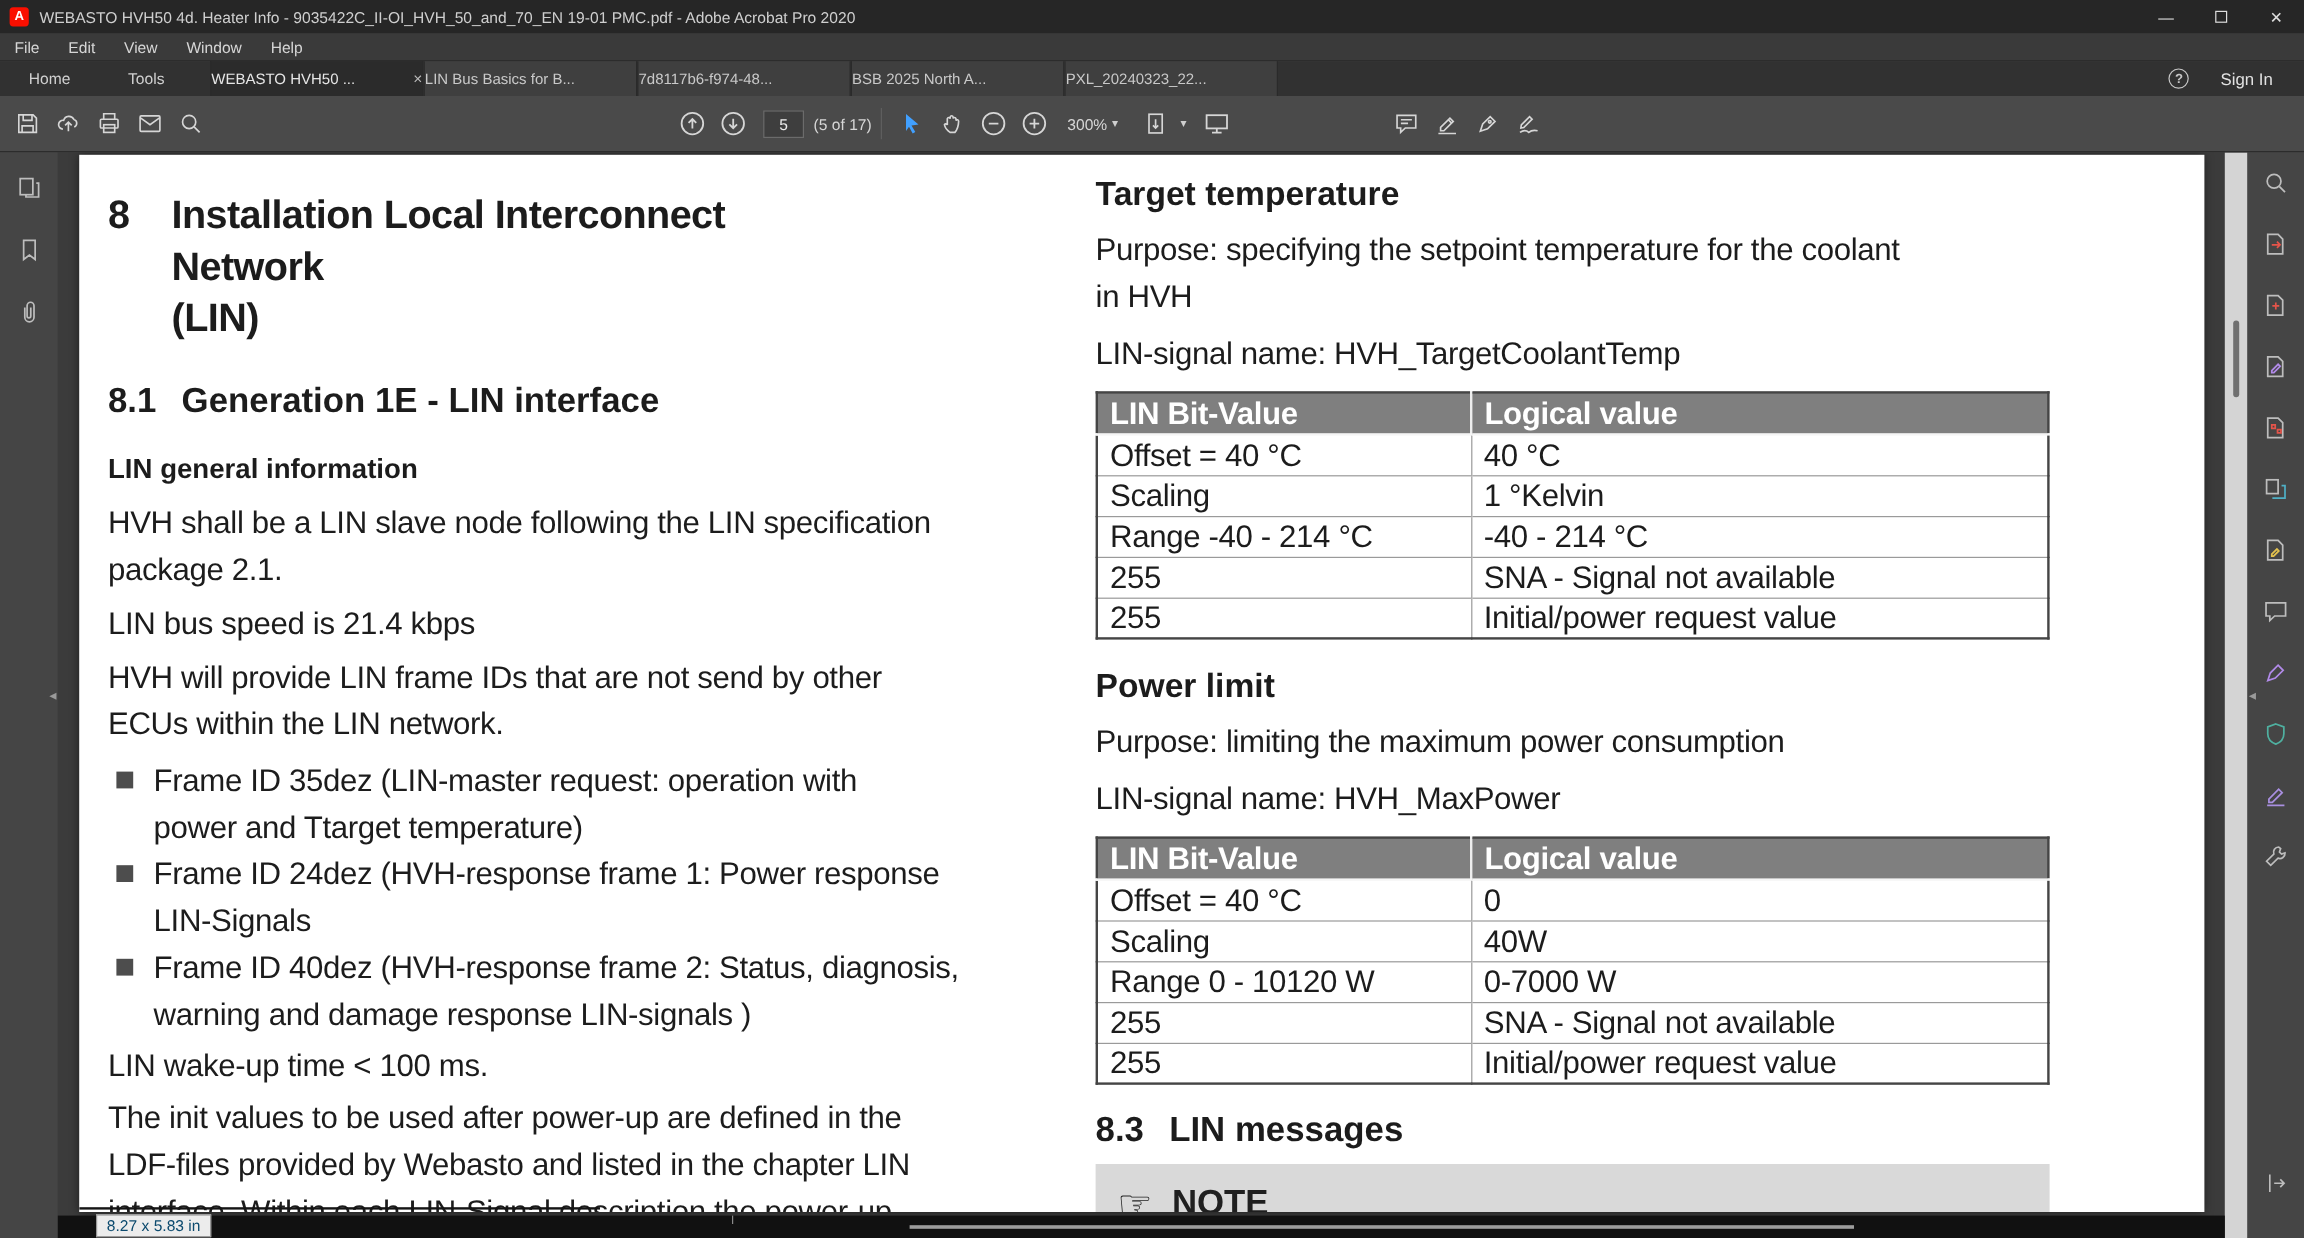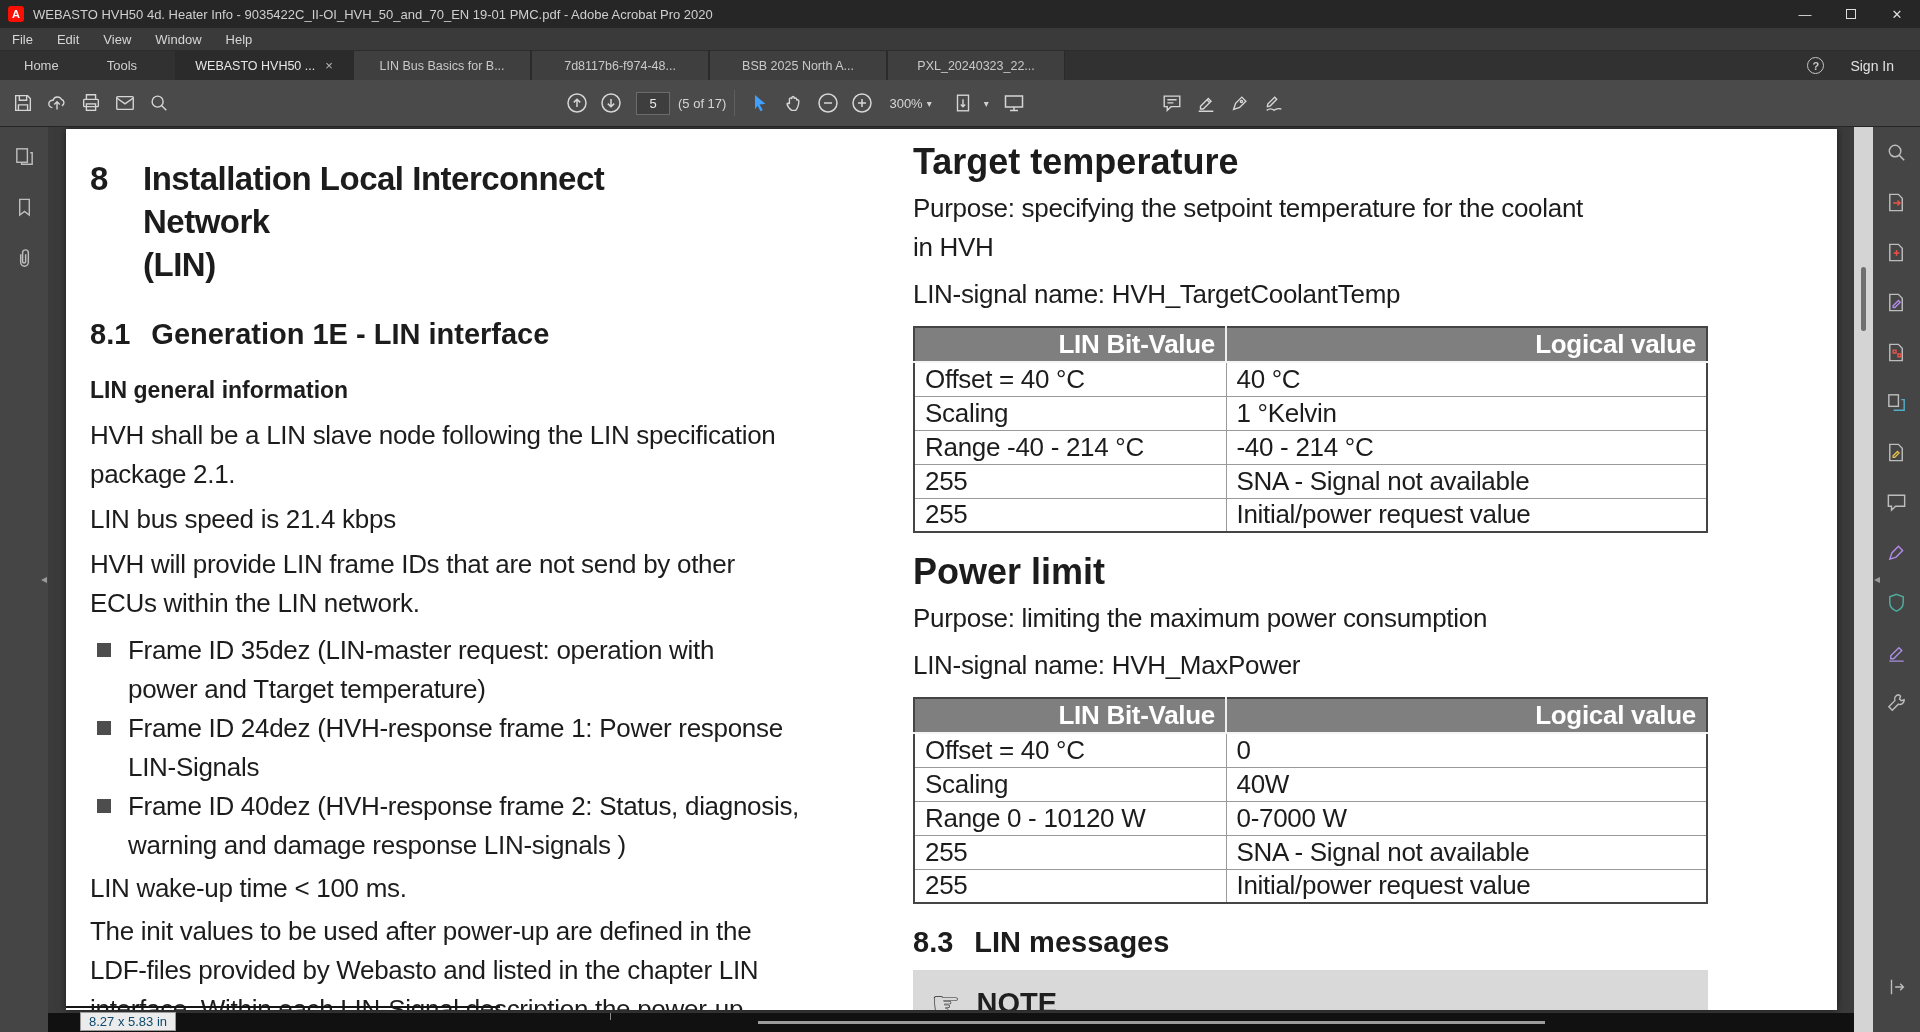--- a/index.html
+++ b/index.html
@@ -13,21 +13,21 @@
   .win-controls { margin-left:auto; display:flex; height:100%; }
   .win-btn { width:46px; height:100%; display:flex; align-items:center; justify-content:center;
     color:#dedede; font-size:13px; }
   .maxbox { width:10px; height:10px; border:1px solid #dedede; }
   .menubar { height:23px; background:#3a3a3a; display:flex; border-bottom:1px solid #2c2c2c;}
   .menu-item { color:#d6d6d6; font-size:13px; padding:0 12px; height:100%; display:flex; align-items:center; }
   
   .tabbar { height:29px; background:#313131; display:flex; align-items:stretch; }
   .nav-tab { color:#d0d0d0; font-size:13px; padding:0 24px; display:flex; align-items:center; }
   .doc-tab { width:178px; background:#3f3f3f; border-right:1px solid #2a2a2a; border-left:1px solid #2a2a2a;
-    color:#c9c9c9; font-size:12.5px; display:flex; align-items:center; justify-content:center; gap:10px;
+    color:#c9c9c9; font-size:12.5px; display:flex; align-items:center; justify-content:space-between; gap:10px;
     white-space:nowrap; overflow:hidden; }
   .doc-tab.active { background:#2b2b2b; color:#e6e6e6; margin-left:14px; }
   .tab-close { color:#bbbbbb; font-size:13px; }
   .tab-right { margin-left:auto; display:flex; align-items:center; gap:26px; padding-right:26px; }
   .help-circle { width:17px; height:17px; border:1.5px solid #c7c7c7; border-radius:50%; color:#c7c7c7;
     font-size:11px; font-weight:bold; display:flex; align-items:center; justify-content:center; }
   .signin { color:#e2e2e2; font-size:14px; }
   
   .toolbar { height:47px; background:#4a4a4a; position:relative; border-bottom:1px solid #262626; }
   .tgroup { position:absolute; top:0; height:46px; display:flex; align-items:center; }
@@ -70,25 +70,25 @@
   .h1 { display:flex; font-weight:bold; font-size:33px; line-height:43px; letter-spacing:-0.5px; margin-top:14px; }
   .h1-num { width:53px; flex:none; }
   .h2 { display:flex; font-weight:bold; font-size:29px; line-height:36px; margin-top:30px; }
   .h2 .num { margin-right:21px; }
   .h3 { font-weight:bold; font-size:23px; line-height:36px; margin-top:20px; }
   .body-p { font-size:26px; line-height:39px; letter-spacing:-0.3px; }
   .mt8{margin-top:8px} .mt6{margin-top:6px} .mt4{margin-top:4px} .mt20{margin-top:20px}
   .bullet { display:flex; }
   .bullet .sq { width:14px; height:14px; background:#4d4d4d; margin:12px 17px 0 7px; flex:none; }
   
-  .rh3 { font-weight:bold; font-size:36px; line-height:38px; }
+  .rh3 { font-weight:bold; font-size:28px; line-height:38px; }
   .sig { font-size:26px; line-height:39px; letter-spacing:-0.3px; margin-top:8px; }
   table.lin { border-collapse:collapse; width:795px; margin-top:12px; font-size:26px; letter-spacing:-0.3px;
     border:2px solid #454545; }
-  table.lin th { background:#7f7f7f; color:#ffffff; text-align:right; font-weight:bold; height:35px;
+  table.lin th { background:#7f7f7f; color:#ffffff; text-align:left; font-weight:bold; height:35px;
     padding:0 10px; border-bottom:2px solid #f5f5f5; }
   table.lin th:first-child { border-right:2px solid #eeeeee; width:312px; }
   table.lin td { height:34px; padding:0 10px; border-top:1px solid #9a9a9a; }
   table.lin td:first-child { border-right:1px solid #9a9a9a; width:312px; }
   .note { margin-top:10px; width:795px; height:160px; background:#d9d9d9; padding:14px 18px 0 18px; }
   .note-head { display:flex; align-items:center; font-weight:bold; font-size:29px; color:#1f1f1f; }
   .note-hand { font-size:33px; font-weight:normal; margin-right:16px; }
   .footnote-line { position:absolute; left:0; bottom:2px; width:434px; height:2px; background:#151515; }
 </style>
 </head>

